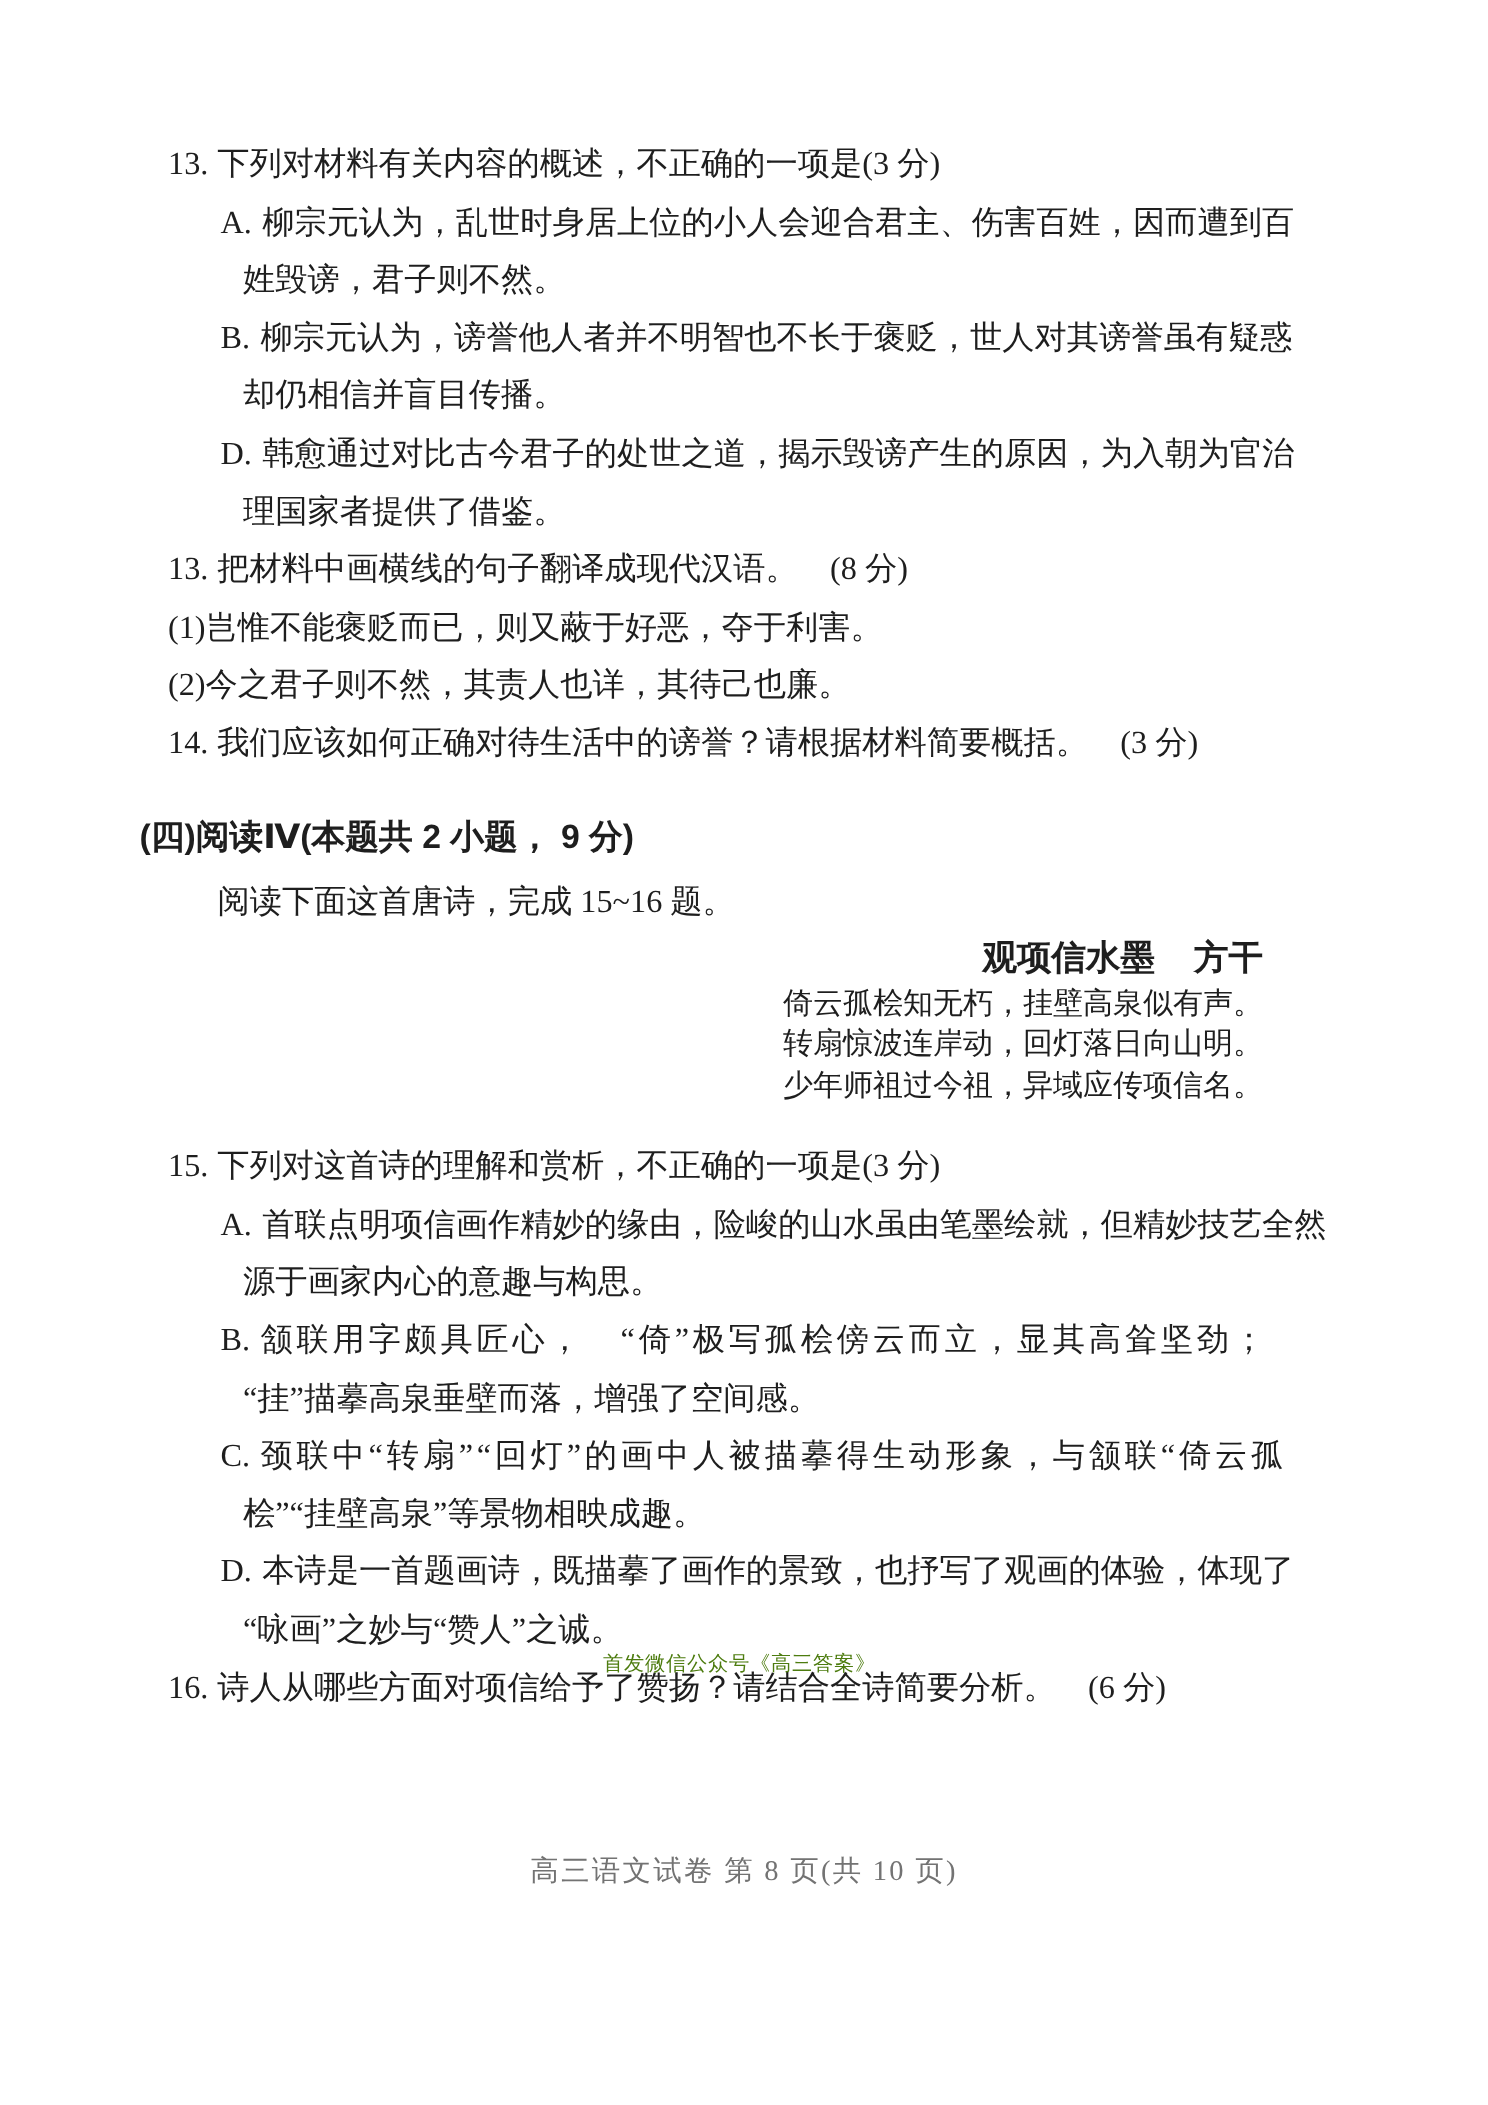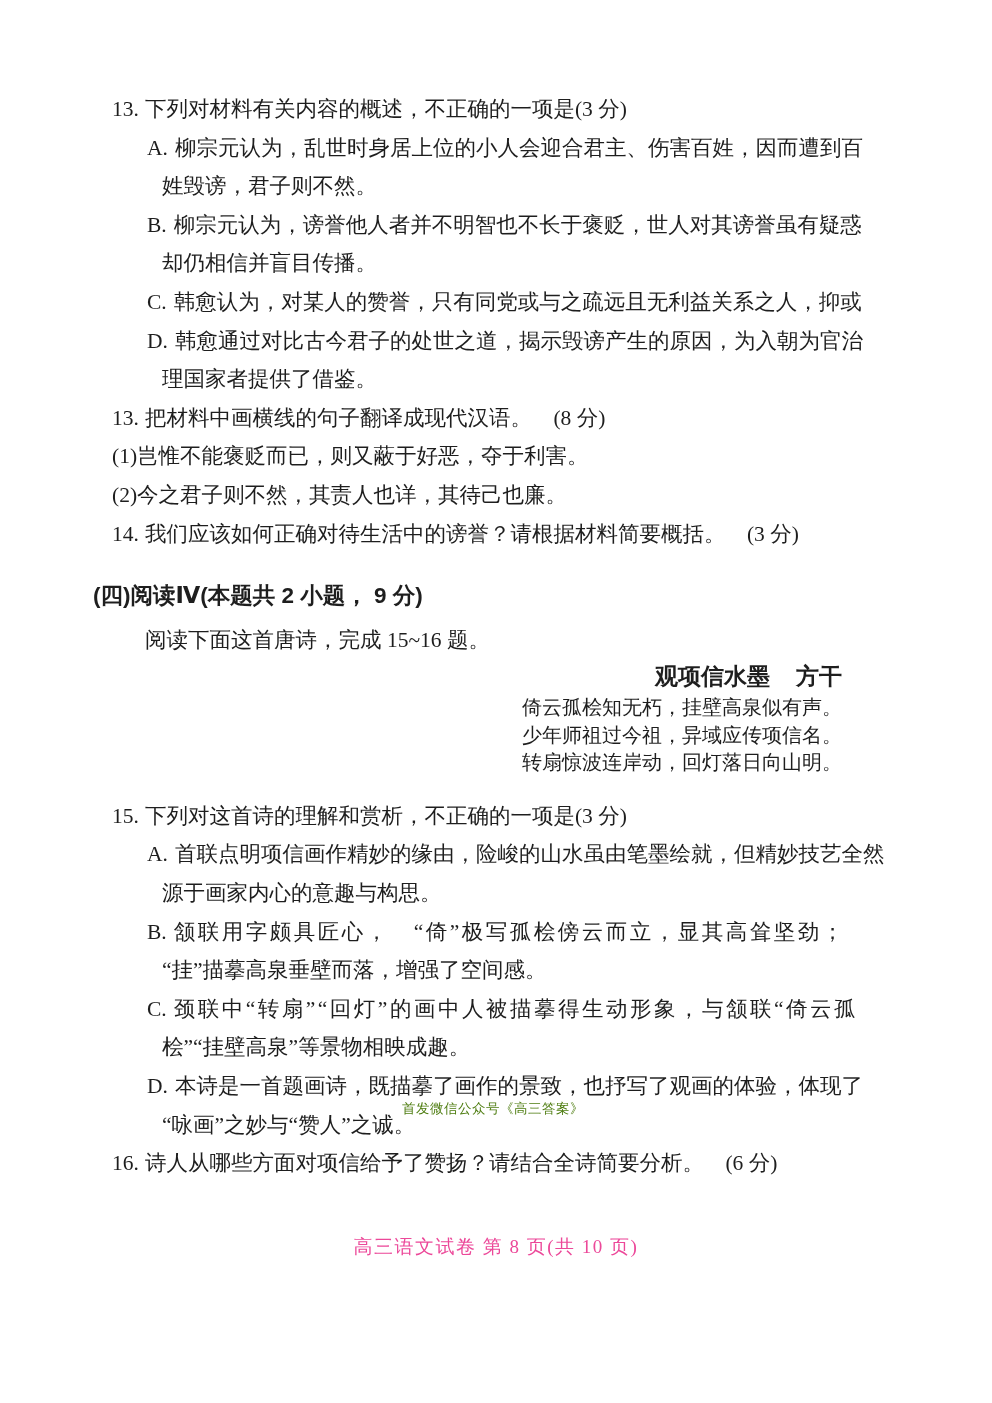--- a/index.html
+++ b/index.html
@@ -62,53 +62,52 @@
     letter-spacing: 0.5px;
     white-space: nowrap;
   }
   .footer {
     position: absolute;
     left: 0;
     top: 1234px;
     width: 100%;
     text-align: center;
     font-size: 19px;
-    color: #ec4899;
+    color: #737373;
     letter-spacing: 1.5px;
   }
 </style>
 </head>
 <body>
 
 <div class="page">
   <div class="content">
 
     <div class="line"><span class="qno">13.</span><span>下列对材料有关内容的概述，不正确的一项是(3 分)</span></div>
     <div class="line opt1"><span class="olabel">A.</span><span>柳宗元认为，乱世时身居上位的小人会迎合君主、伤害百姓，因而遭到百</span></div>
     <div class="line opt2">姓毁谤，君子则不然。</div>
     <div class="line opt1"><span class="olabel">B.</span><span>柳宗元认为，谤誉他人者并不明智也不长于褒贬，世人对其谤誉虽有疑惑</span></div>
     <div class="line opt2">却仍相信并盲目传播。</div>
-    <div class="line opt1"><span class="olabel">C.</span><span>韩愈认为，对某人的赞誉，只有同党或与之疏远且无利益关系之人，抑或</span></div>
     <div class="line opt1"><span class="olabel">D.</span><span>韩愈通过对比古今君子的处世之道，揭示毁谤产生的原因，为入朝为官治</span></div>
     <div class="line opt2">理国家者提供了借鉴。</div>
 
     <div class="line"><span class="qno">13.</span><span>把材料中画横线的句子翻译成现代汉语。　(8 分)</span></div>
     <div class="line item">(1)岂惟不能褒贬而已，则又蔽于好恶，夺于利害。</div>
     <div class="line item">(2)今之君子则不然，其责人也详，其待己也廉。</div>
 
     <div class="line"><span class="qno">14.</span><span>我们应该如何正确对待生活中的谤誉？请根据材料简要概括。　(3 分)</span></div>
 
     <div class="line sec">(四)阅读Ⅳ(本题共 2 小题， 9 分)</div>
     <div class="line intro">阅读下面这首唐诗，完成 15~16 题。</div>
 
     <div class="poem">
       <div class="poem-title"><span>观项信水墨</span><span class="poem-author">方干</span></div>
       <div class="poem-line">倚云孤桧知无朽，挂壁高泉似有声。</div>
+      <div class="poem-line">转扇惊波连岸动，回灯落日向山明。</div>
       <div class="poem-line">少年师祖过今祖，异域应传项信名。</div>
-      <div class="poem-line">转扇惊波连岸动，回灯落日向山明。</div>
     </div>
 
     <div class="line"><span class="qno">15.</span><span>下列对这首诗的理解和赏析，不正确的一项是(3 分)</span></div>
     <div class="line opt1"><span class="olabel">A.</span><span>首联点明项信画作精妙的缘由，险峻的山水虽由笔墨绘就，但精妙技艺全然</span></div>
     <div class="line opt2">源于画家内心的意趣与构思。</div>
     <div class="line opt1"><span class="olabel">B.</span><span class="sp">颔联用字颇具匠心，　“倚”极写孤桧傍云而立，显其高耸坚劲；</span></div>
     <div class="line opt2">“挂”描摹高泉垂壁而落，增强了空间感。</div>
     <div class="line opt1"><span class="olabel">C.</span><span class="sp">颈联中“转扇”“回灯”的画中人被描摹得生动形象，与颔联“倚云孤</span></div>
     <div class="line opt2">桧”“挂壁高泉”等景物相映成趣。</div>
     <div class="line opt1"><span class="olabel">D.</span><span>本诗是一首题画诗，既描摹了画作的景致，也抒写了观画的体验，体现了</span></div>

